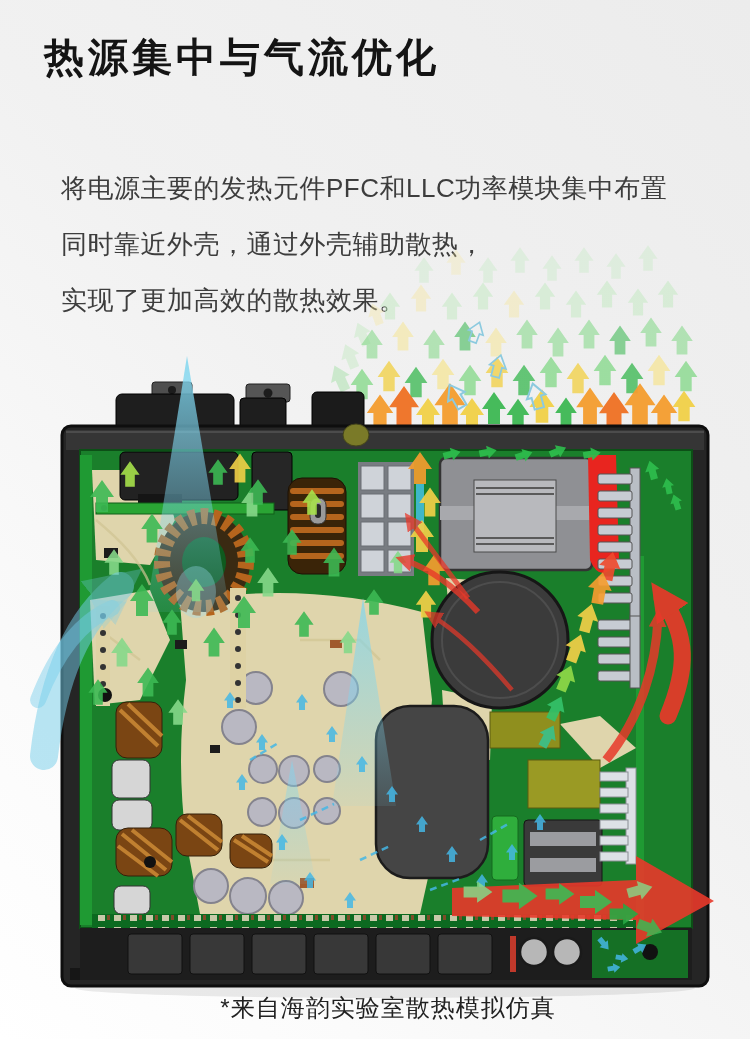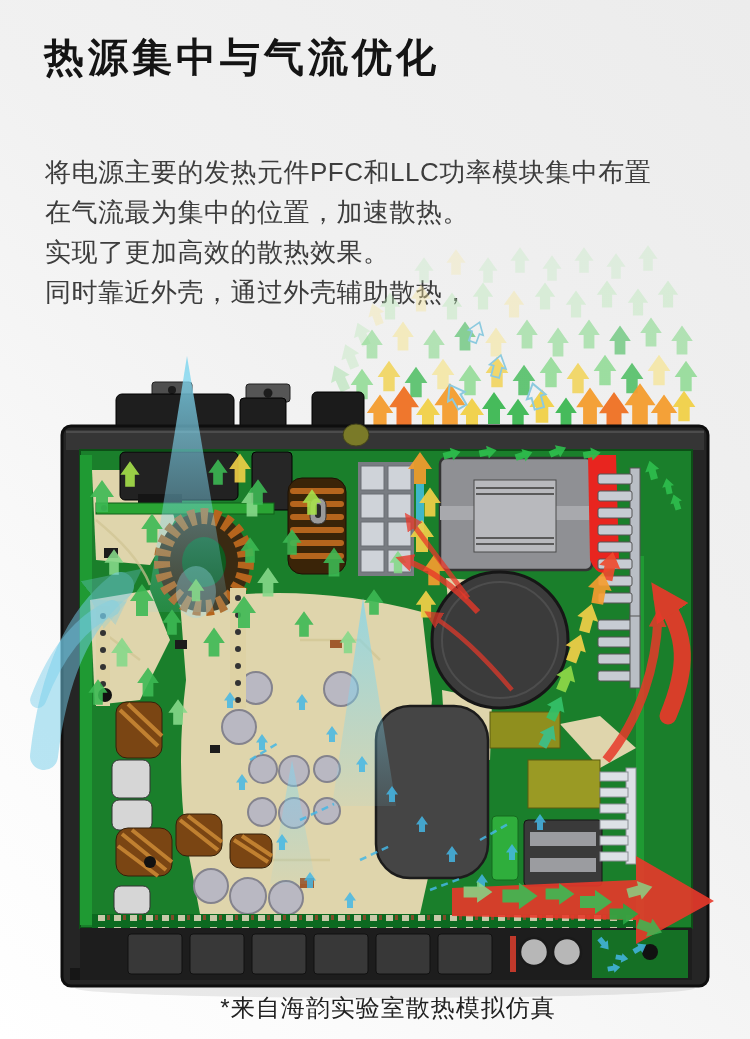--- a/index.html
+++ b/index.html
@@ -10,42 +10,41 @@
     background:linear-gradient(225deg,#ececec 0%,#f1f1f1 45%,#fbfbfb 80%,#ffffff 100%);
     font-family:"Liberation Sans","DejaVu Sans",sans-serif;
   }
   .title{
     position:absolute;left:44px;top:34px;margin:0;
     font-size:40px;font-weight:900;letter-spacing:4px;color:#141414;
     line-height:1.15;white-space:nowrap;
   }
   .intro{position:absolute;left:45px;top:152px;}
   .intro p{
-    margin:0;font-size:26px;line-height:40px;color:#3d3d3d;
+    margin:16px;font-size:26px;line-height:40px;color:#3d3d3d;
     letter-spacing:0.5px;white-space:nowrap;
   }
   .caption{
     position:absolute;left:0;right:0;top:992px;
     text-align:center;padding-left:26px;
     font-size:24px;color:#222;letter-spacing:1px;
   }
   .art{position:absolute;left:0;top:0;}
 </style>
 </head>
 <body>
 
 <div class="page">
 
   <h1 class="title">热源集中与气流优化</h1>
 
   <div class="intro">
     <p>将电源主要的发热元件PFC和LLC功率模块集中布置</p>
-    <p>在气流最为集中的位置，加速散热。</p>
+    <p>同时靠近外壳，通过外壳辅助散热，</p>
     <p>实现了更加高效的散热效果。</p>
-    <p>同时靠近外壳，通过外壳辅助散热，</p>
   </div>
 
   <svg class="art" width="750" height="1039" viewBox="0 0 750 1039" aria-hidden="true">
     <defs>
       <path id="arw" d="M0 -16 L12 1 L6 1 L6 16 L-6 16 L-6 1 L-12 1 Z"></path>
       <linearGradient id="beamG" x1="0" y1="0" x2="0" y2="1">
         <stop offset="0" stop-color="#7fd6ef" stop-opacity="0.85"></stop>
         <stop offset="0.55" stop-color="#7fd6ef" stop-opacity="0.45"></stop>
         <stop offset="1" stop-color="#7fd6ef" stop-opacity="0.12"></stop>
       </linearGradient>

